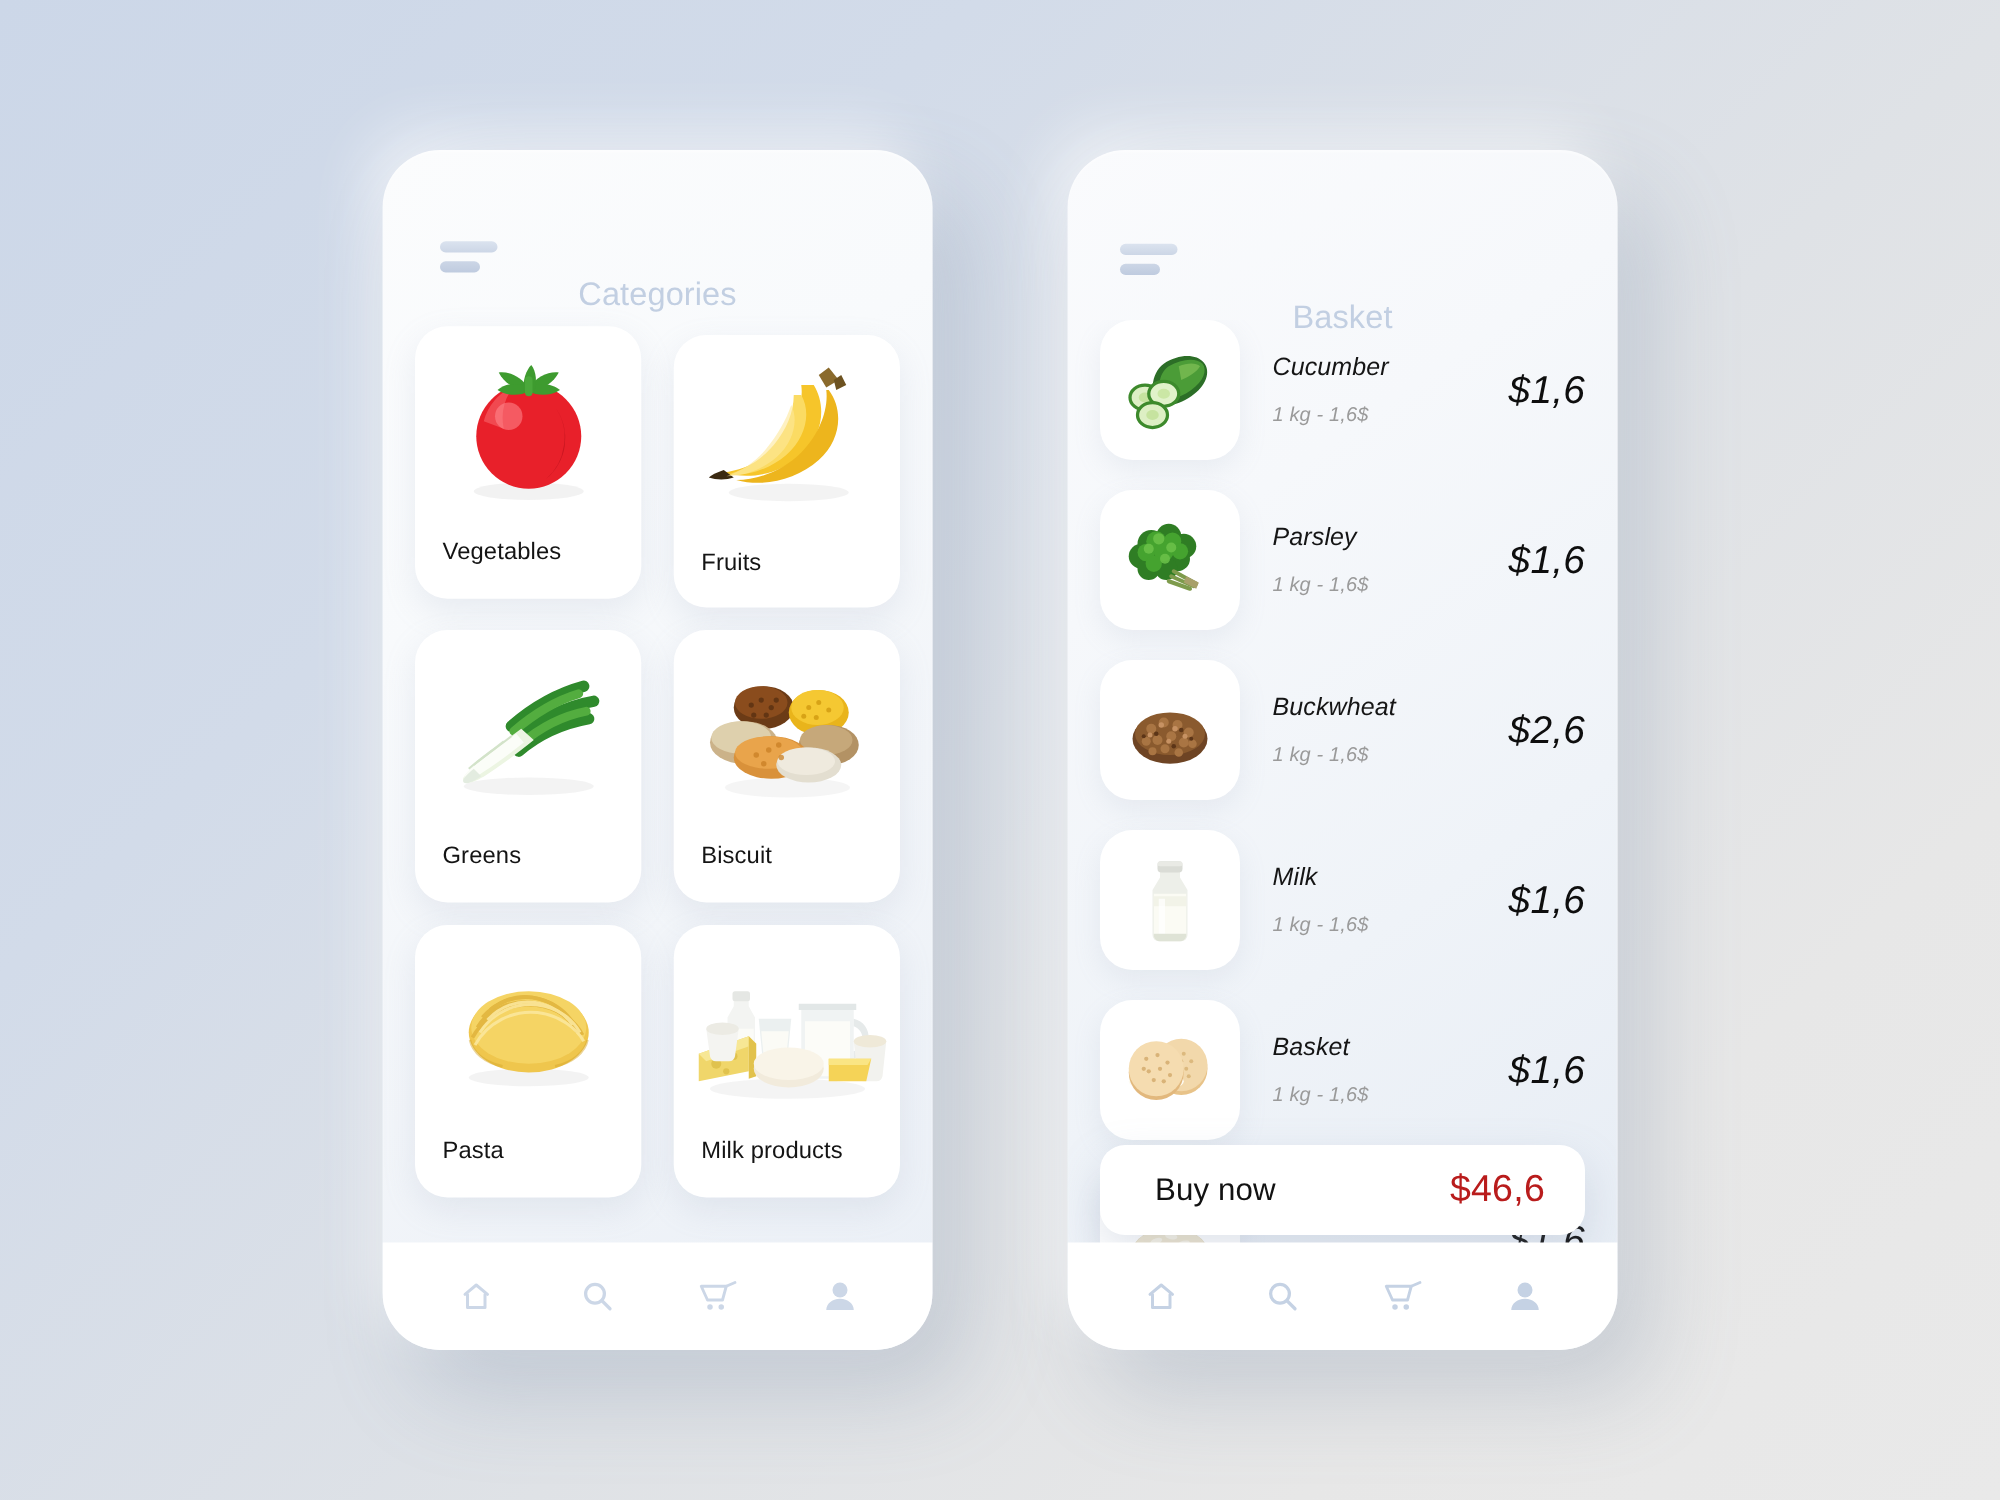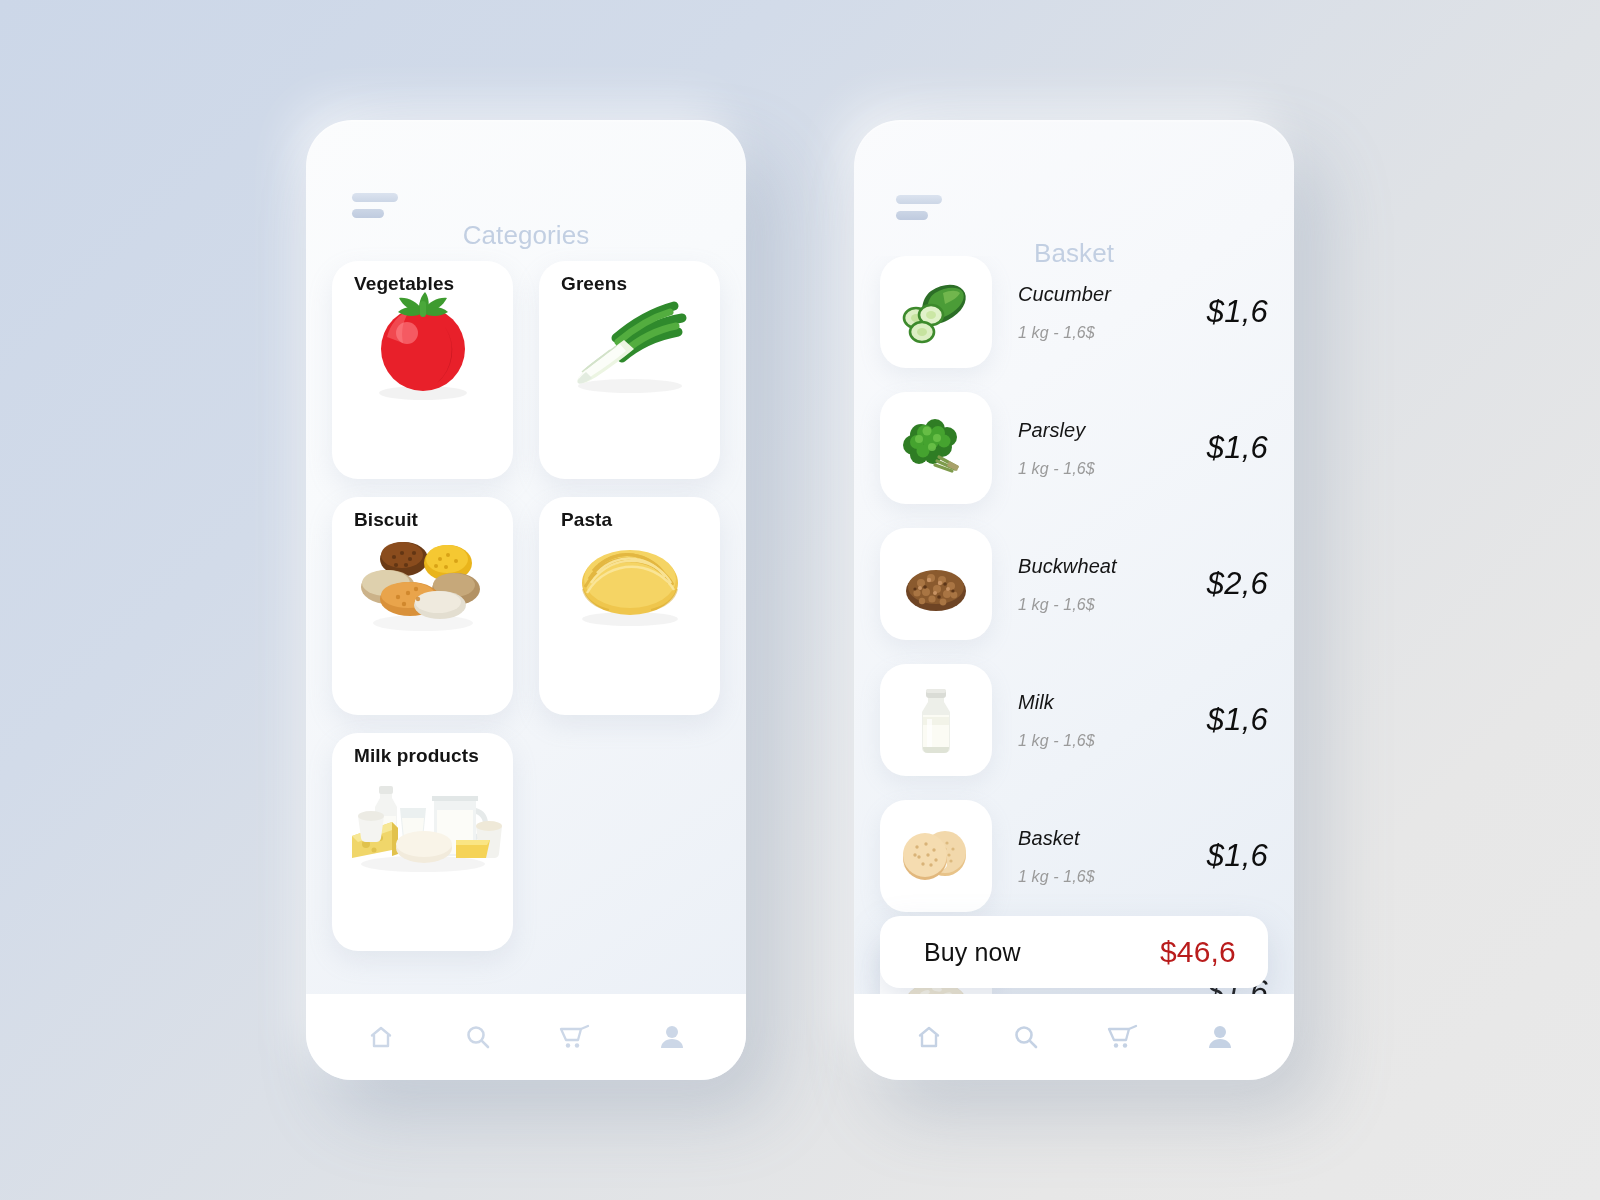--- a/index.html
+++ b/index.html
@@ -95,24 +95,23 @@
   }
 
   .cat-card {
     position: relative;
     background: #ffffff;
     border-radius: 26px;
     height: 218px;
     padding: 12px;
     display: flex;
     flex-direction: column;
-    justify-content: flex-start;
+    justify-content: flex-end;
     cursor: pointer;
     box-shadow: 0 10px 26px rgba(150,163,185,0.16);
-    font-weight: bold;
   }
   .cat-card.shift-down { margin-top: 7px; }
 
   .cat-art {
     position: absolute;
     left: 0; right: 0;
     top: 14px;
     height: 136px;
     display: flex;
     align-items: center;
@@ -264,20 +263,35 @@
               <path d="M66 29c9-5 19-3 25 2-8 5-18 5-25 1z"></path>
               <path d="M66 29c-9-5-19-3-25 2 8 5 18 5 25 1z"></path>
               <path d="M62 32c-1-9 2-17 6-21 4 5 5 14 2 22z"></path>
             </g>
             <rect x="63" y="20" width="6" height="16" rx="3" fill="#4aa83a"></rect>
           </svg>
         </div>
         <div class="cat-label">Vegetables</div>
       </div>
 
+      <div class="cat-card shift-down">
+        <div class="cat-art">
+          <svg width="150" height="120" viewBox="0 0 150 120">
+            <ellipse cx="76" cy="104" rx="48" ry="7" fill="#e2e2e2" opacity=".4"></ellipse>
+            <path d="M96 18c10 16 8 40-10 56-18 16-42 20-62 14 16-2 34-10 46-24 12-14 18-32 16-46z" fill="#f6c52a"></path>
+            <path d="M86 26c8 14 4 34-12 48-14 12-32 17-48 16 14-4 28-12 38-24 10-12 16-26 16-40z" fill="#fbdb63"></path>
+            <path d="M108 22c12 16 10 40-8 56-18 16-44 22-66 16 18 0 38-8 52-22 14-14 22-34 20-50z" fill="#edb51d"></path>
+            <path d="M24 86c-6 2-10 4-12 6 6 2 14 2 20 0z" fill="#3b2a12"></path>
+            <path d="M100 10l8-6 8 10-10 6z" fill="#8a6a2c"></path>
+            <path d="M112 14l6-4 4 8-8 4z" fill="#6d5220"></path>
+            <path d="M78 34c6 12 2 30-12 42-12 10-26 15-40 15 12-4 24-12 32-22 9-11 16-23 20-35z" fill="#fde89a" opacity=".6"></path>
+          </svg>
+        </div>
+        <div class="cat-label">Fruits</div>
+      </div>
 
       <div class="cat-card">
         <div class="cat-art">
           <svg width="160" height="118" viewBox="0 0 160 118">
             <ellipse cx="80" cy="102" rx="52" ry="7" fill="#e2e2e2" opacity=".4"></ellipse>
             <g stroke="#2f8a2c" stroke-width="9" fill="none" stroke-linecap="round">
               <path d="M124 22c-22 6-42 18-58 32"></path>
               <path d="M132 34c-24 4-46 16-62 30"></path>
               <path d="M128 48c-22 4-42 14-56 26"></path>
             </g>

